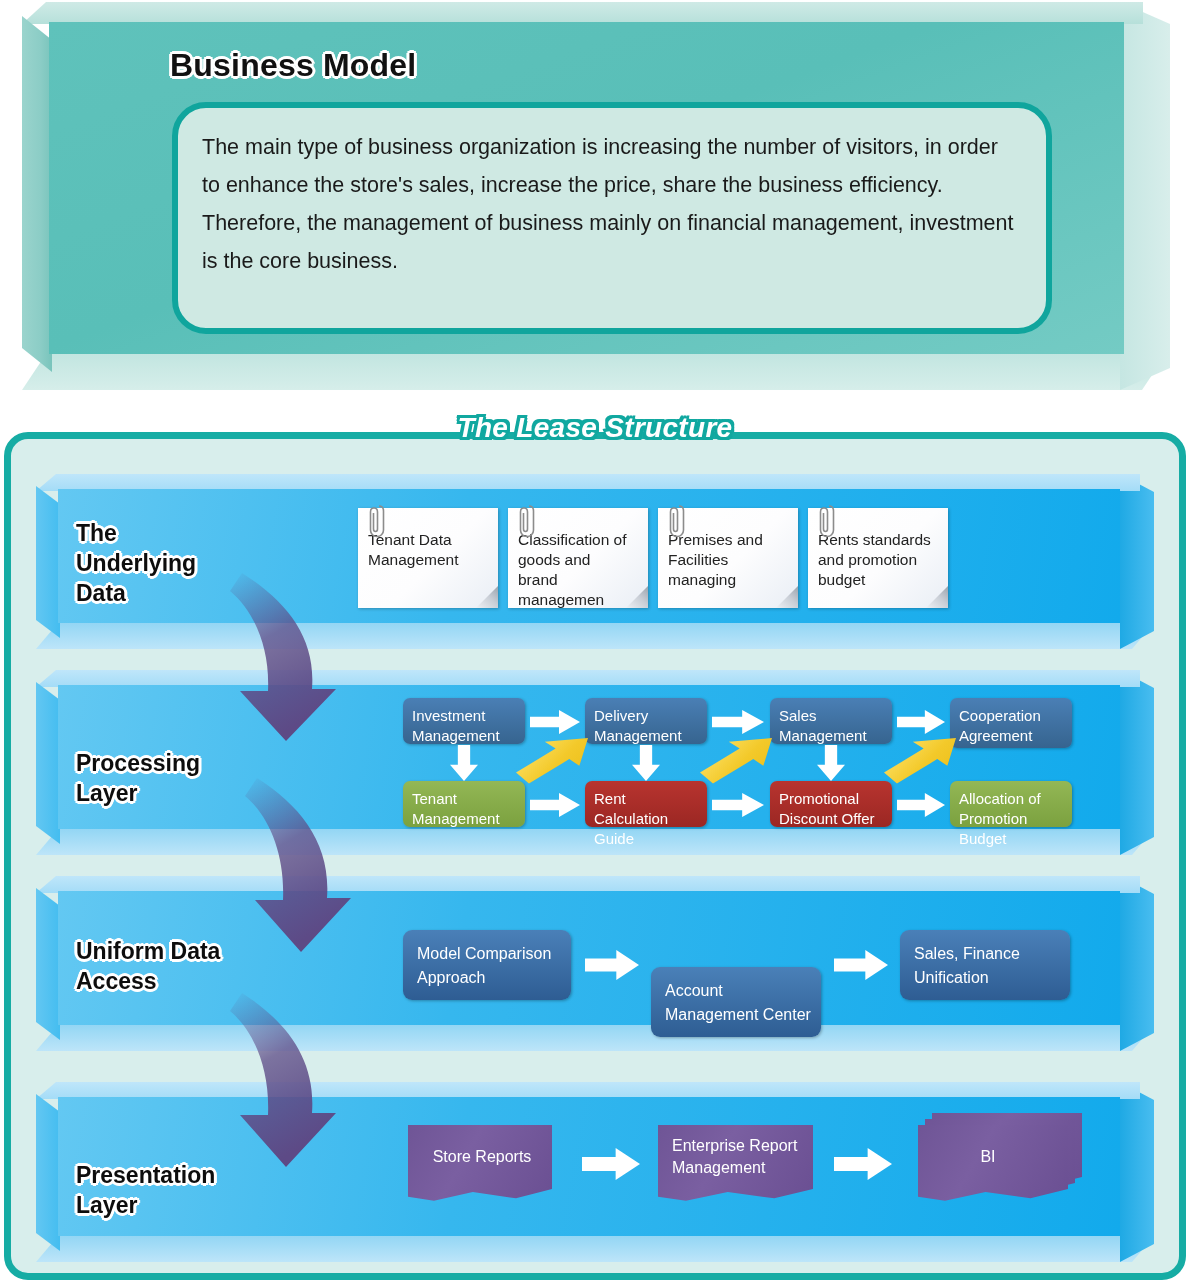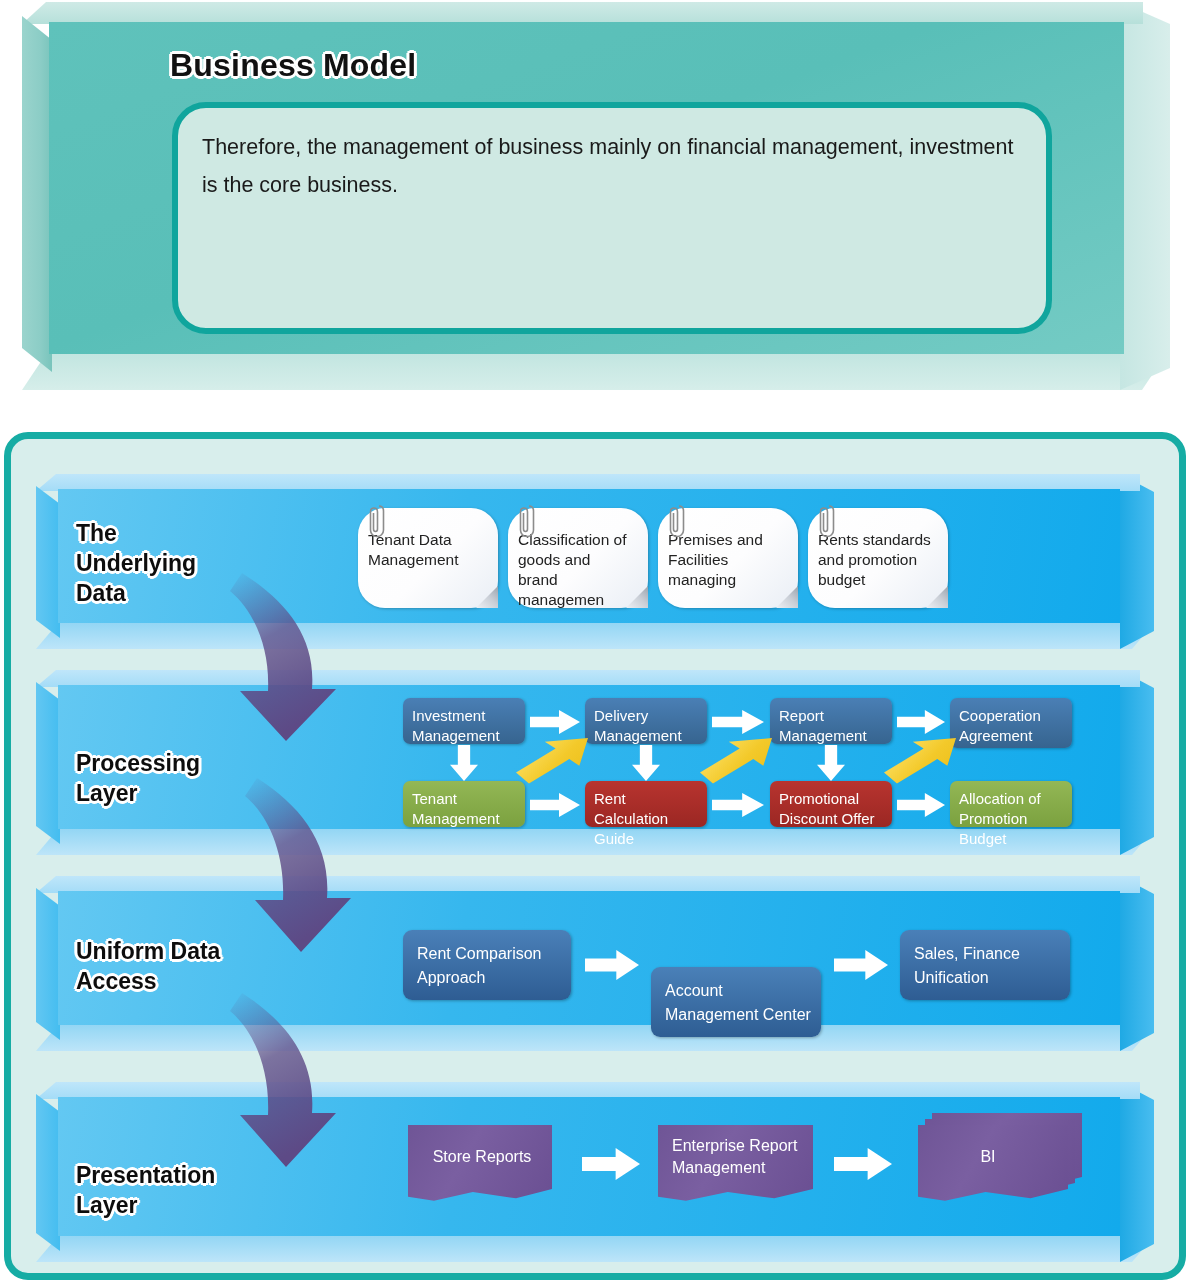--- a/index.html
+++ b/index.html
@@ -108,21 +108,21 @@
       -3px 0 0 #fff, 3px 0 0 #fff, 0 -3px 0 #fff, 0 3px 0 #fff;
   }
 
   
   .notes { position: absolute; z-index: 14; display: flex; gap: 10px; }
   .note {
     position: relative; width: 140px; height: 100px;
     background: linear-gradient(135deg,#ffffff 0%, #fdfdfe 55%, #e9eef5 100%);
     box-shadow: 1px 1px 3px rgba(0,0,0,.25);
     padding: 22px 14px 6px 10px;
-    font-size: 15.5px; line-height: 20px; color: #222; border-radius: 27px;
+    font-size: 15.5px; line-height: 20px; color: #222;
   }
   .note .fold {
     position: absolute; right: 0; bottom: 0; width: 22px; height: 22px;
     background: linear-gradient(225deg,#9aa3ad 0%, #c9ced6 45%, #eef1f5 100%);
     clip-path: polygon(100% 0, 100% 100%, 0 100%);
   }
   .clip {
     position: absolute; left: 8px; top: -8px; width: 20px; height: 40px;
   }
 
@@ -191,25 +191,27 @@
 <div class="page">
 
   <div class="bm-wrap">
     <div class="bm-bevel-bottom"></div>
     <div class="bm-bevel-right"></div>
     <div class="bm-bevel-top"></div>
     <div class="bm-bevel-left"></div>
     <div class="bm-face"></div>
     <div class="bm-title">Business Model</div>
     <div class="bm-card">
+      <p>The main type of business organization is increasing the number of visitors, in order to enhance the store's sales, increase the price, share the business efficiency.</p>
       <p>Therefore, the management of business mainly on financial management, investment is the core business.</p>
     </div>
   </div>
 
   <div class="ls-outer"></div>
+  <div class="ls-title">The Lease Structure</div>
 
   <div class="slab" style="left:36px; top:474px; width:1118px; height:175px;">
     <div class="bottomface" style="top:149px; width:1118px;"></div>
     <div class="rightface" style="left:1084px; height:175px;"></div>
     <div class="top" style="width:1104px;"></div>
     <div class="leftface" style="height:152px;"></div>
     <div class="face" style="width:1062px; height:134px;"></div>
   </div>
   <div class="layer-label" style="left:76px; top:518px; white-space:pre-line;">The
 Underlying
@@ -259,21 +261,21 @@
     <div class="rightface" style="left:1084px; height:185px;"></div>
     <div class="top" style="width:1104px;"></div>
     <div class="leftface" style="height:162px;"></div>
     <div class="face" style="width:1062px; height:144px;"></div>
   </div>
   <div class="layer-label" style="left:76px; top:748px; white-space:pre-line;">Processing
 Layer</div>
 
   <div class="pbox blue" style="left:403px; top:698px; width:122px; height:46px;">Investment Management</div>
   <div class="pbox blue" style="left:585px; top:698px; width:122px; height:46px;">Delivery Management</div>
-  <div class="pbox blue" style="left:770px; top:698px; width:122px; height:46px;">Report Management</div>
+  <div class="pbox blue" style="left:770px; top:698px; width:122px; height:46px;">Sales Management</div>
   <div class="pbox blue" style="left:950px; top:698px; width:122px; height:50px;">Cooperation Agreement</div>
 
   <div class="pbox green" style="left:403px; top:781px; width:122px; height:46px;">Tenant Management</div>
   <div class="pbox red" style="left:585px; top:781px; width:122px; height:46px;">Rent Calculation Guide</div>
   <div class="pbox red" style="left:770px; top:781px; width:122px; height:46px;">Promotional Discount Offer</div>
   <div class="pbox green" style="left:950px; top:781px; width:122px; height:46px;">Allocation of Promotion Budget</div>
 
   <div class="warrow right" style="left:530px; top:710px; width:50px; height:24px;"></div>
   <div class="warrow right" style="left:712px; top:710px; width:52px; height:24px;"></div>
   <div class="warrow right" style="left:897px; top:710px; width:48px; height:24px;"></div>
@@ -293,21 +295,21 @@
   <div class="slab" style="left:36px; top:876px; width:1118px; height:175px;">
     <div class="bottomface" style="top:149px; width:1118px;"></div>
     <div class="rightface" style="left:1084px; height:175px;"></div>
     <div class="top" style="width:1104px;"></div>
     <div class="leftface" style="height:152px;"></div>
     <div class="face" style="width:1062px; height:134px;"></div>
   </div>
   <div class="layer-label" style="left:76px; top:936px; white-space:pre-line;">Uniform Data
 Access</div>
 
-  <div class="ubox" style="left:403px; top:930px; width:168px; height:70px;">Rent Comparison Approach</div>
+  <div class="ubox" style="left:403px; top:930px; width:168px; height:70px;">Model Comparison Approach</div>
   <div class="ubox" style="left:651px; top:930px; width:170px; height:70px;margin-top:37px;">Account Management Center</div>
   <div class="ubox" style="left:900px; top:930px; width:170px; height:70px;">Sales, Finance Unification</div>
 
   <div class="warrow right" style="left:585px; top:950px; width:54px; height:30px;"></div>
   <div class="warrow right" style="left:834px; top:950px; width:54px; height:30px;"></div>
 
   <div class="slab" style="left:36px; top:1082px; width:1118px; height:180px;">
     <div class="bottomface" style="top:154px; width:1118px;"></div>
     <div class="rightface" style="left:1084px; height:180px;"></div>
     <div class="top" style="width:1104px;"></div>

